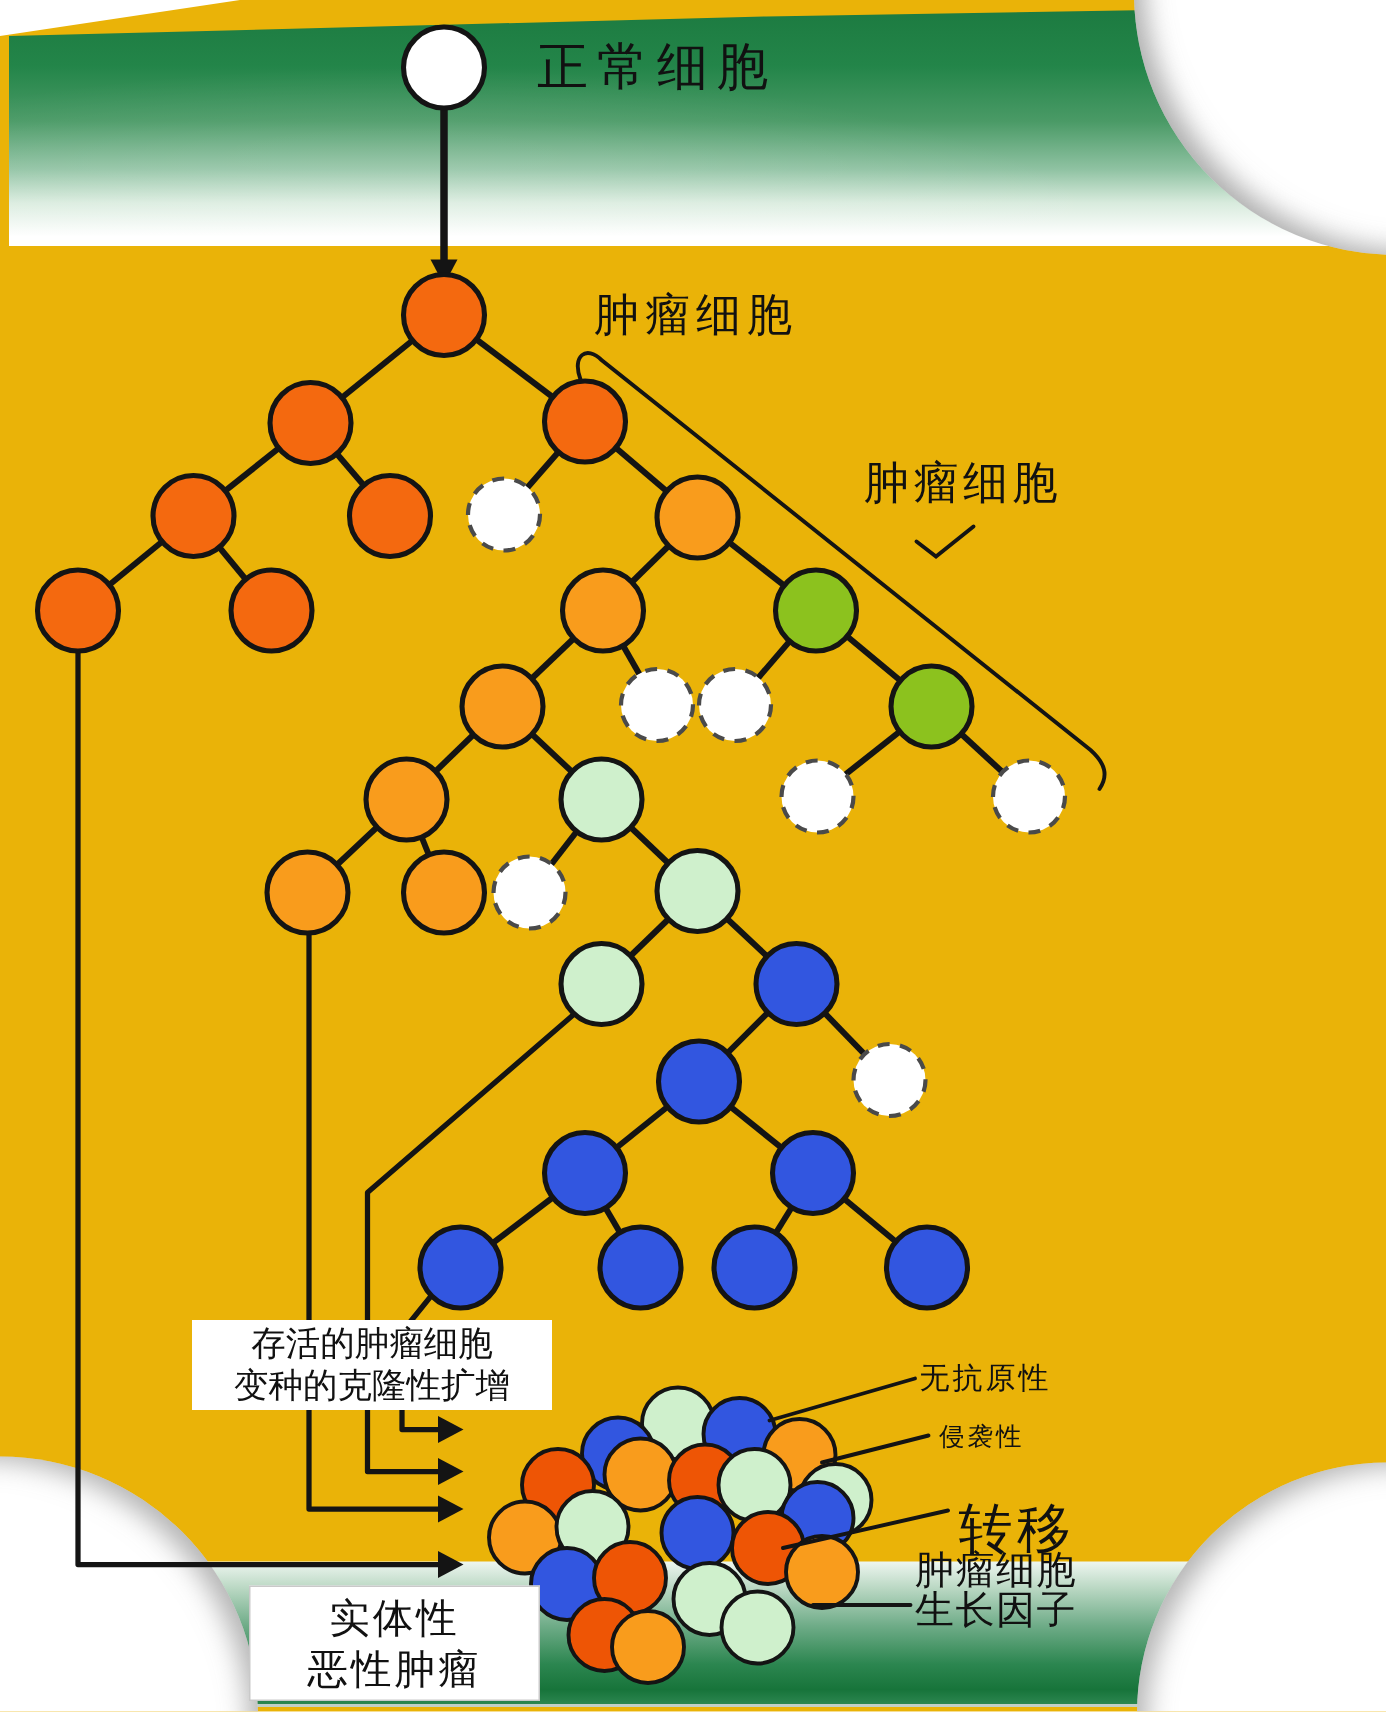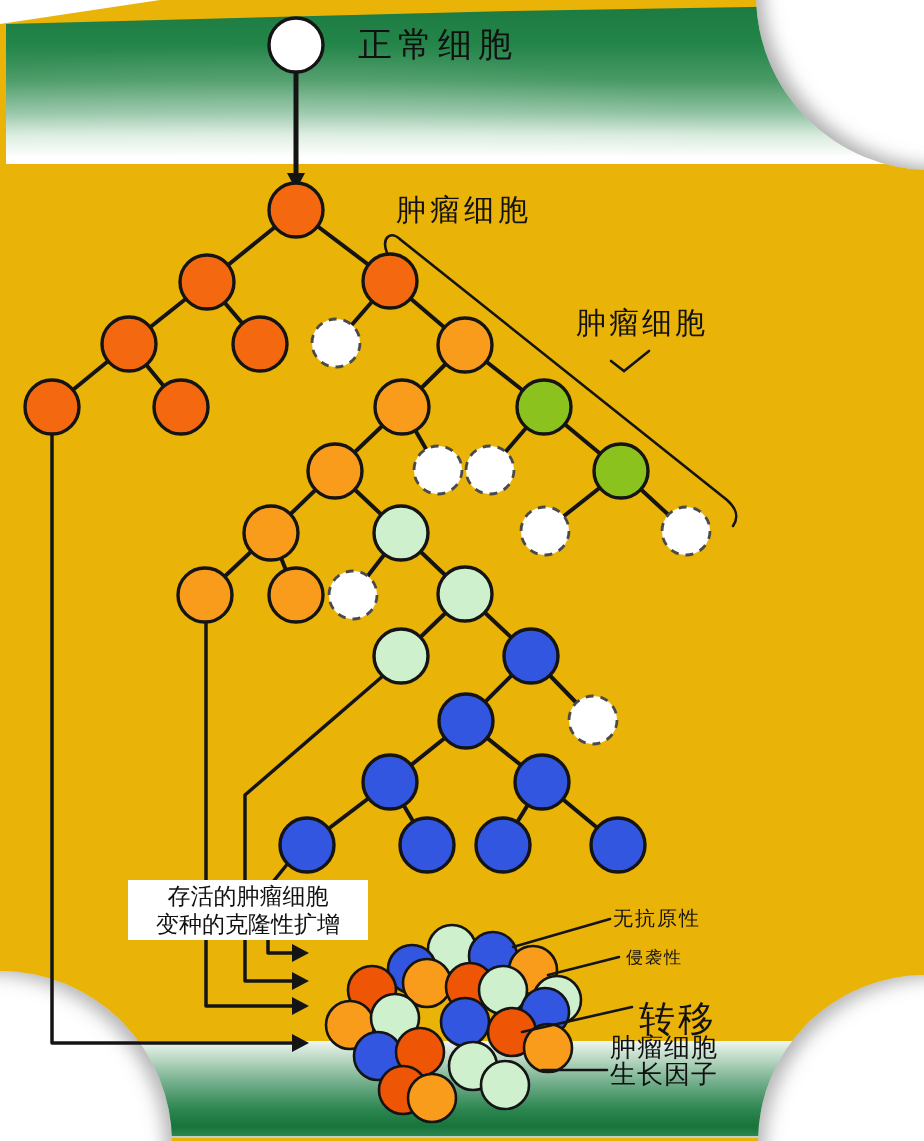--- a/index.html
+++ b/index.html
@@ -187,20 +187,24 @@
 
   <div class="lbl lbl-variation">
     <div>肿瘤细胞</div>
   </div>
 
   <div class="lbl lbl-clonal">
     <div>存活的肿瘤细胞</div>
     <div>变种的克隆性扩增</div>
   </div>
 
+  <div class="solid-box">
+    <div>实体性</div>
+    <div>恶性肿瘤</div>
+  </div>
 
   <div class="lbl lbl-nonantigenic">无抗原性</div>
   <div class="lbl lbl-invasive">侵袭性</div>
   <div class="lbl lbl-metastasis">转移</div>
 
   <div class="lbl lbl-growth">
     <div>肿瘤细胞</div>
     <div>生长因子</div>
   </div>
 

